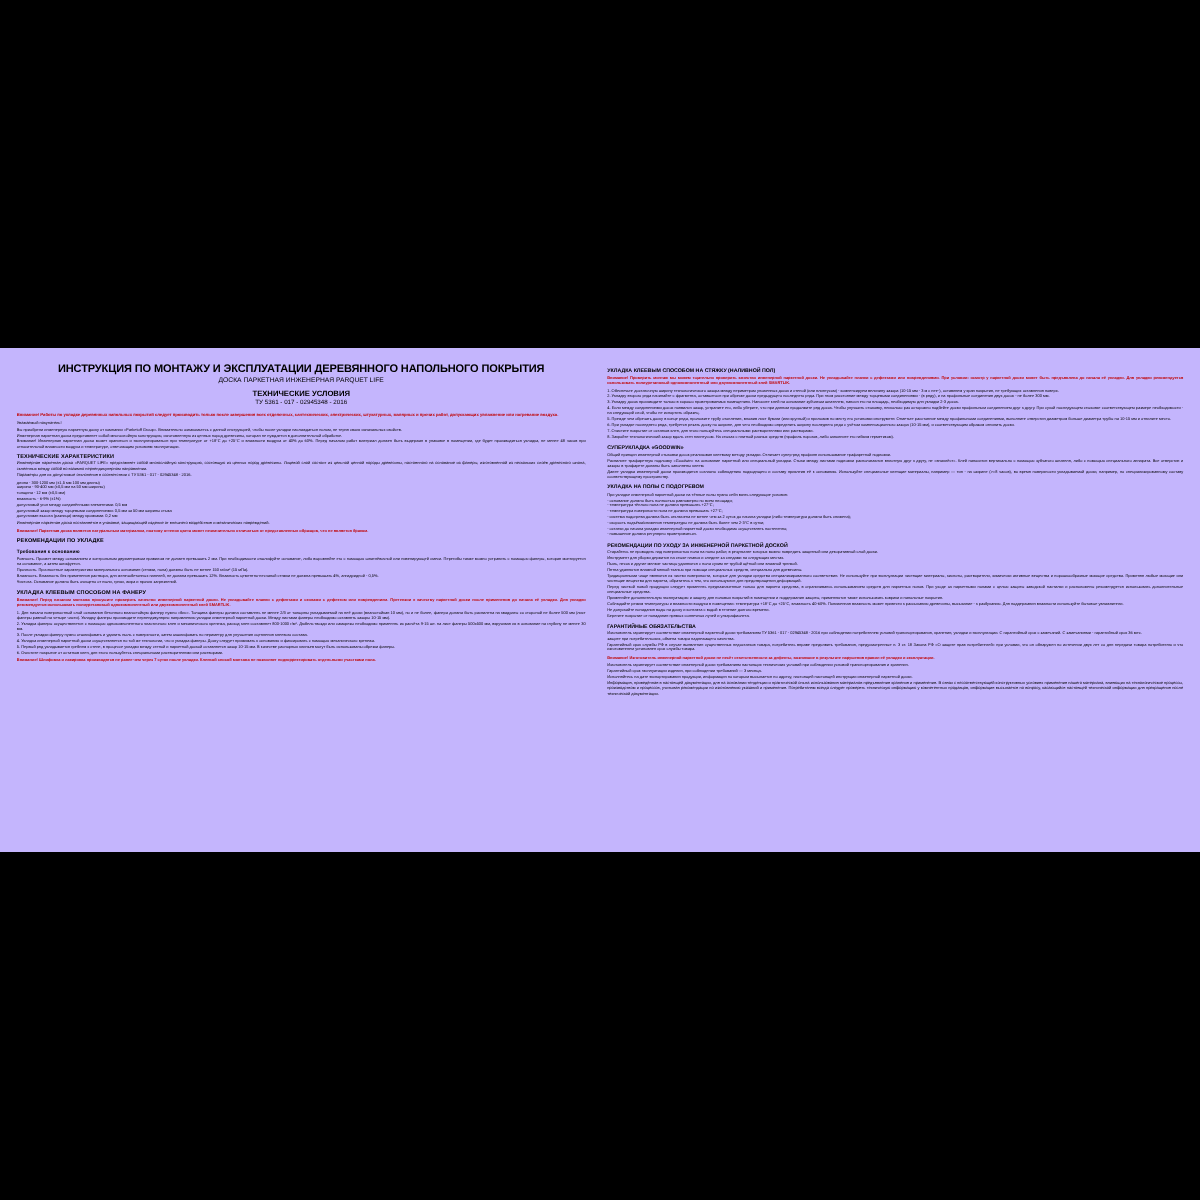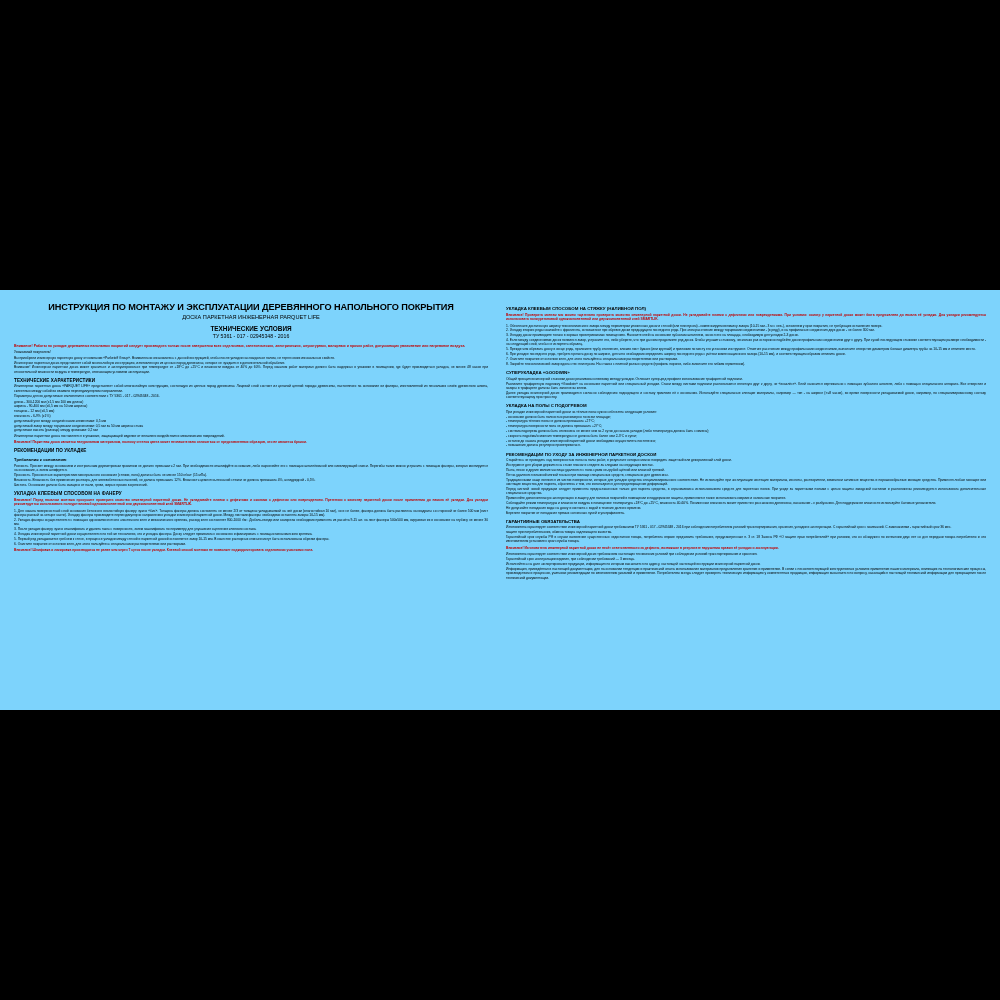--- a/index.html
+++ b/index.html
@@ -9,21 +9,21 @@
     width: 1000px;
     height: 1000px;
     overflow: hidden;
   }
   #page {
     position: absolute;
     left: 0;
     top: 290px;
     width: 1000px;
     height: 420px;
-    background: #7dd3fc;
+    background: #c4b5fd;
     font-family: "Liberation Sans", sans-serif;
     color: #000000;
     box-sizing: border-box;
   }
   .cols {
     display: flex;
     width: 100%;
     height: 100%;
     box-sizing: border-box;
     padding: 12px 14px 6px 14px;

